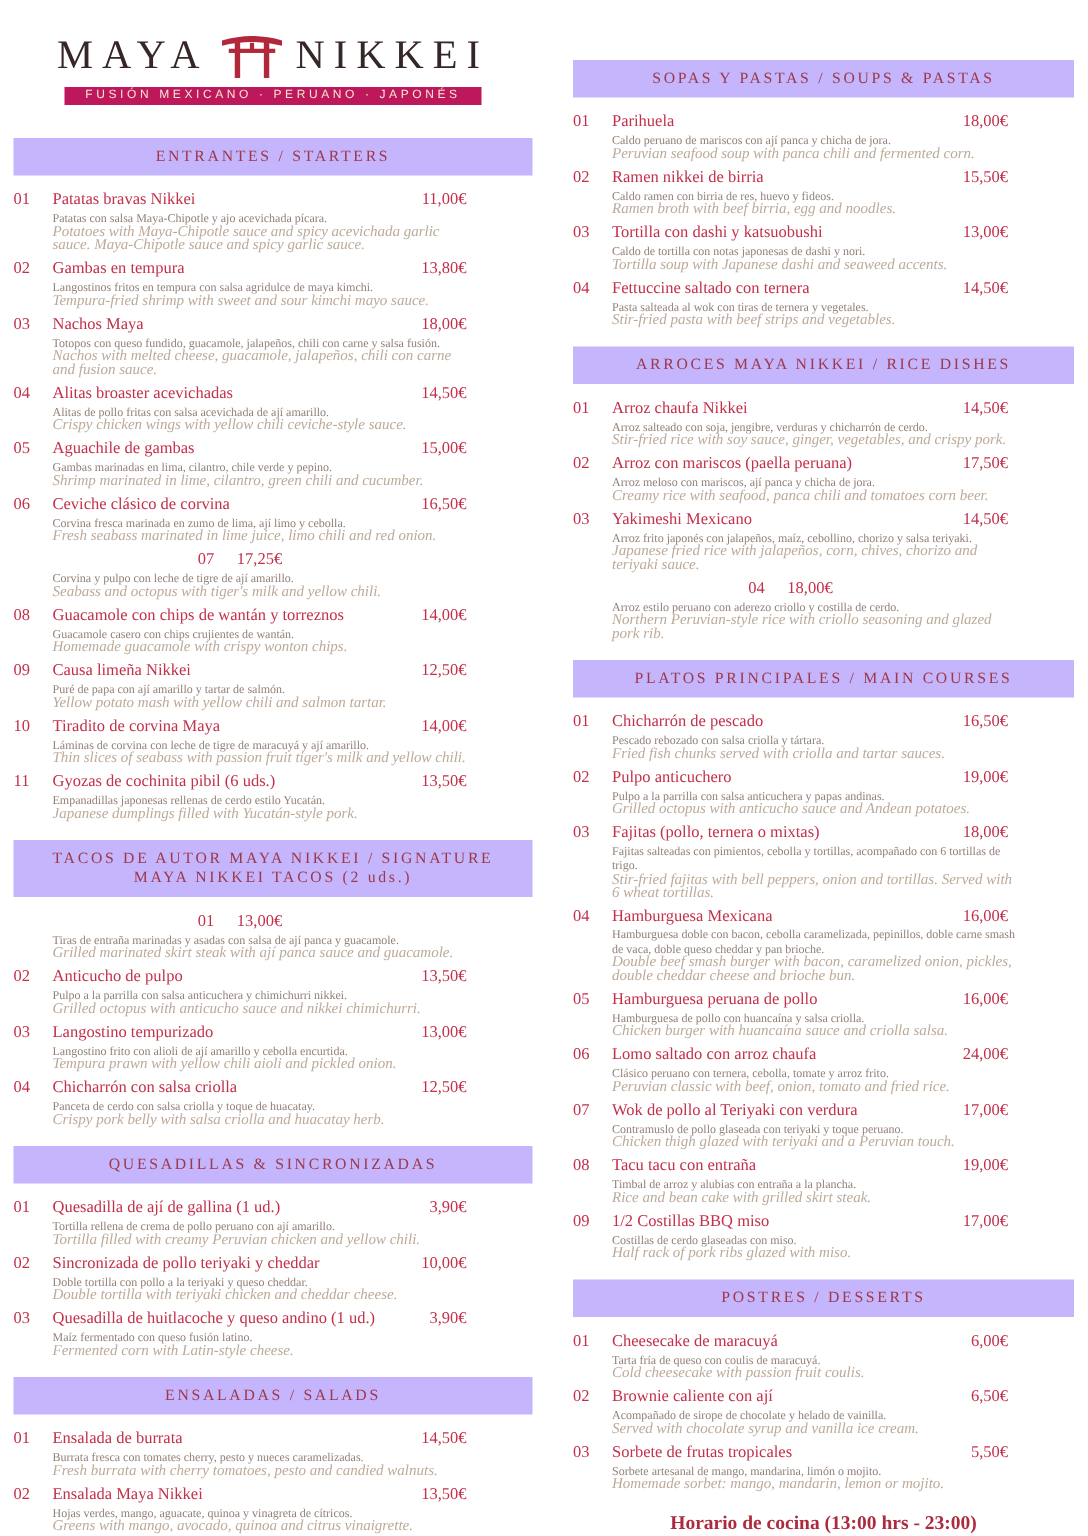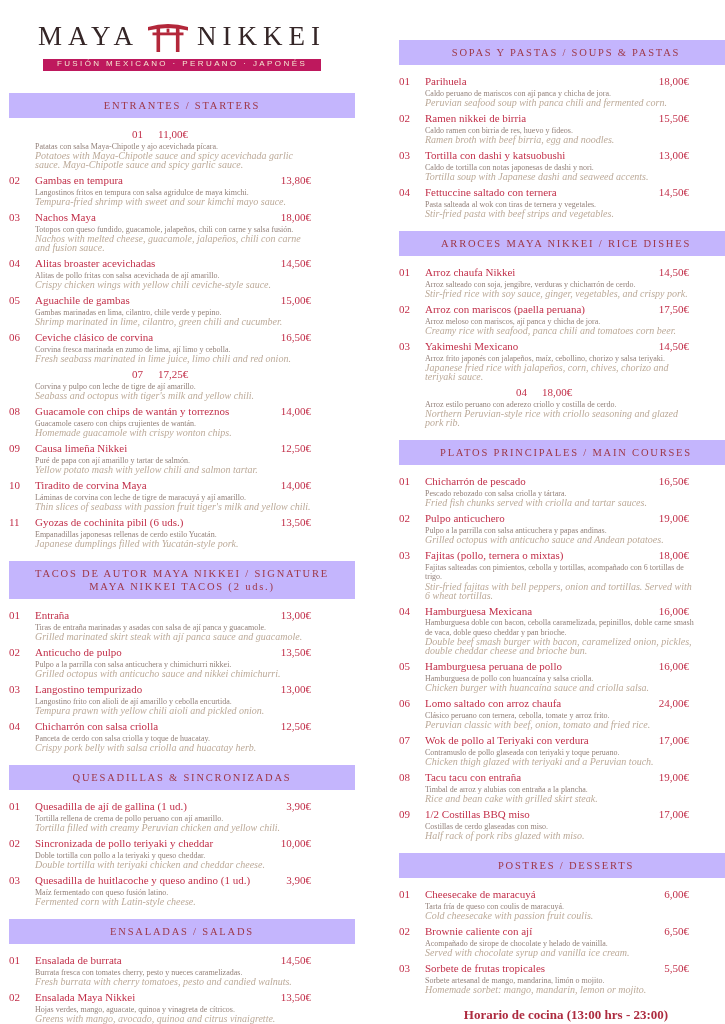--- a/index.html
+++ b/index.html
@@ -4,21 +4,21 @@
 <style>
   * { margin:0; padding:0; box-sizing:border-box; }
   html,body { background:#ffffff; }
   body {
     width:725px; height:1024px;
     font-family:"Liberation Serif","DejaVu Serif",serif;
     color:#3a2c2c;
   }
   .page {
     width:725px; height:1024px; overflow:hidden;
-    display:grid; grid-template-columns:346px 334px; column-gap:44px;
+    display:grid; grid-template-columns:346px 334px; column-gap:27px;
     padding-left:9px; background:#ffffff;
   }
   .col { min-width:0; }
   .col-left { padding-top:20px; }
   .col-right { padding-top:40px; }
 
   
   .brand { text-align:center; margin-bottom:22px; }
   .logo-row { display:flex; align-items:center; justify-content:center; gap:8px; }
   .logo-word { font-size:27px; letter-spacing:6px; color:#352627; font-weight:400; }
@@ -82,20 +82,21 @@
       <div>
         <span class="tagline">FUSIÓN MEXICANO · PERUANO · JAPONÉS</span>
       </div>
     </header>
     <div id="sections-left">
         <section class="menu-section">
           <div class="section-header">ENTRANTES / STARTERS</div>
           <div class="menu-item">
             <div class="item-row">
               <span class="item-number">01</span>
+              <span class="item-name">Patatas bravas Nikkei</span>
               <span class="item-price">11,00€</span>
             </div>
             <div class="desc-es">Patatas con salsa Maya-Chipotle y ajo acevichada pícara.</div>
             <div class="desc-en">Potatoes with Maya-Chipotle sauce and spicy acevichada garlic sauce. Maya-Chipotle sauce and spicy garlic sauce.</div>
           </div>
           <div class="menu-item">
             <div class="item-row">
               <span class="item-number">02</span>
               <span class="item-name">Gambas en tempura</span>
               <span class="item-price">13,80€</span>
@@ -182,21 +183,20 @@
             </div>
             <div class="desc-es">Empanadillas japonesas rellenas de cerdo estilo Yucatán.</div>
             <div class="desc-en">Japanese dumplings filled with Yucatán-style pork.</div>
           </div>
         </section>
         <section class="menu-section">
           <div class="section-header">TACOS DE AUTOR MAYA NIKKEI / SIGNATURE MAYA NIKKEI TACOS (2 uds.)</div>
           <div class="menu-item">
             <div class="item-row">
               <span class="item-number">01</span>
-              <span class="item-name">Entraña</span>
               <span class="item-price">13,00€</span>
             </div>
             <div class="desc-es">Tiras de entraña marinadas y asadas con salsa de ají panca y guacamole.</div>
             <div class="desc-en">Grilled marinated skirt steak with ají panca sauce and guacamole.</div>
           </div>
           <div class="menu-item">
             <div class="item-row">
               <span class="item-number">02</span>
               <span class="item-name">Anticucho de pulpo</span>
               <span class="item-price">13,50€</span>

